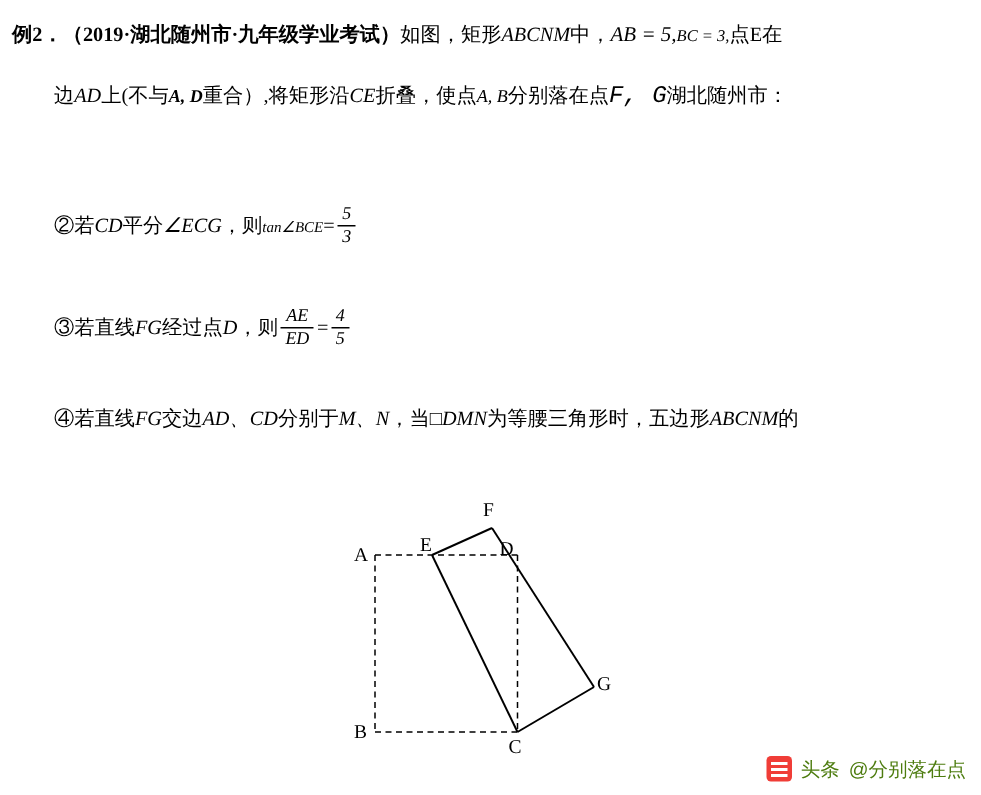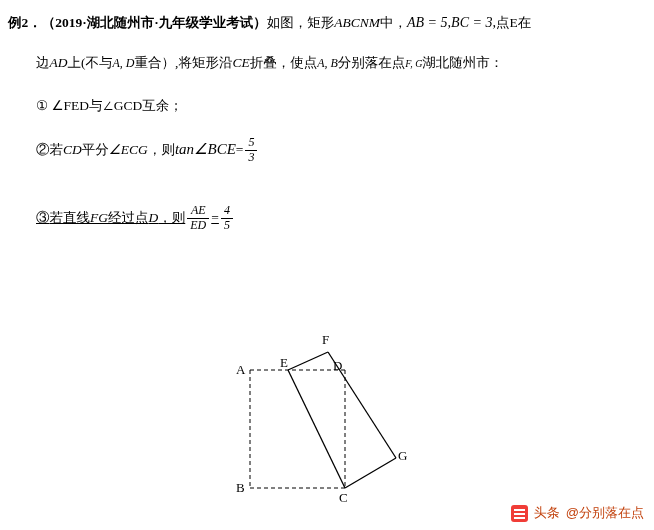--- a/index.html
+++ b/index.html
@@ -76,24 +76,24 @@
     left: 200px;
     top: 340px;
     width: 270px;
     height: 178px;
   }
   .watermark {
     position: absolute;
     right: 10px;
     bottom: 8px;
     display: flex;
-    align-items: center;
+    align-items: flex-start;
     gap: 6px;
     font-size: 13px;
-    color: #c2410c;
+    color: #4d7c0f;
   }
   .wm-logo {
     width: 17px;
     height: 17px;
     background: #f03d37;
     border-radius: 3px;
     position: relative;
   }
   .wm-logo::before {
     content: "";
@@ -108,40 +108,39 @@
     font-family: "Liberation Serif", serif;
     font-size: 13px;
   }
 </style>
 </head>
 <body>
 
 <div class="page">
 
   <div class="line" style="left:8px; top:14px;">
-    <span class="bold">例2．</span><span class="bold">（2019·湖北随州市·九年级学业考试）</span><span>如图，矩形</span><span class="mi">ABCNM</span><span>中，</span><span class="mi" style="font-size:14px;">AB = 5,</span><span class="mi" style="font-size:14px;">BC = 3,</span><span>点E在</span>
+    <span class="bold">例2．</span><span class="bold">（2019·湖北随州市·九年级学业考试）</span><span>如图，矩形</span><span class="mi">ABCNM</span><span>中，</span><span class="mi" style="font-size:14px;">AB = 5,</span><span class="mi" style="font-size:11px;">BC = 3,</span><span>点E在</span>
   </div>
 
   <div class="line" style="left:36px; top:54px;">
-    <span>边</span><span class="mi">AD</span><span>上(不与</span><span class="mi" style="font-size:12px;">A, D</span><span>重合）,将矩形沿</span><span class="mi">CE</span><span>折叠，使点</span><span class="mi" style="font-size:12px;margin-top:19px;">A, B</span><span>分别落在点</span><span class="mi" style="font-size:10px;">F, G</span><span>湖北随州市：</span>
+    <span>边</span><span class="mi">AD</span><span>上(不与</span><span class="mi" style="font-size:12px;font-weight:bold;">A, D</span><span>重合）,将矩形沿</span><span class="mi">CE</span><span>折叠，使点</span><span class="mi" style="font-size:12px;margin-top:19px;">A, B</span><span>分别落在点</span><span class="mi" style="font-size:16px;font-family:Liberation Mono, monospace;">F, G</span><span>湖北随州市：</span>
   </div>
 
-  <div class="line" style="left:36px; top:97px;">
-    <span>①</span>
-    <span>∠FED与∠GCD互余；</span>
+
+  <div class="line" style="left:36px; top:137px;">
+    <span>②</span><span>若</span><span class="mi">CD</span><span>平分</span><span class="mi">∠ECG</span><span>，则</span><span class="mi" style="font-size:10px;font-style:italic;">tan∠BCE</span><span>=</span><span class="frac"><span class="num mi">5</span><span class="den mi">3</span></span>
   </div>
 
-  <div class="line" style="left:36px; top:137px;">
-    <span>②</span><span>若</span><span class="mi">CD</span><span>平分</span><span class="mi">∠ECG</span><span>，则</span><span class="mi" style="font-size:15px;font-style:italic;">tan∠BCE</span><span>=</span><span class="frac"><span class="num mi">5</span><span class="den mi">3</span></span>
-  </div>
-
-  <div class="line" style="left:36px; top:205px;text-decoration:underline;">
+  <div class="line" style="left:36px; top:205px;">
     <span>③</span><span>若直线</span><span class="mi">FG</span><span>经过点</span><span class="mi">D</span><span>，则</span><span class="frac"><span class="num mi">AE</span><span class="den mi">ED</span></span><span>=</span><span class="frac"><span class="num mi">4</span><span class="den mi">5</span></span>
   </div>
 
+  <div class="line" style="left:36px; top:270px;">
+    <span>④</span><span>若直线</span><span class="mi">FG</span><span>交边</span><span class="mi">AD、CD</span><span>分别于</span><span class="mi">M、N</span><span>，当□</span><span class="mi">DMN</span><span>为等腰三角形时，五边形</span><span class="mi">ABCNM</span><span>的</span>
+  </div>
 
 
   <div class="figure">
     <svg width="270" height="178" viewBox="0 0 270 178">
 
       <line x1="50" y1="30" x2="145" y2="30" stroke="#000" stroke-width="1" stroke-dasharray="4,3"></line>
       <line x1="50" y1="30" x2="50" y2="148" stroke="#000" stroke-width="1" stroke-dasharray="4,3"></line>
       <line x1="50" y1="148" x2="145" y2="148" stroke="#000" stroke-width="1" stroke-dasharray="4,3"></line>
       <line x1="145" y1="30" x2="145" y2="148" stroke="#000" stroke-width="1" stroke-dasharray="4,3"></line>
 

